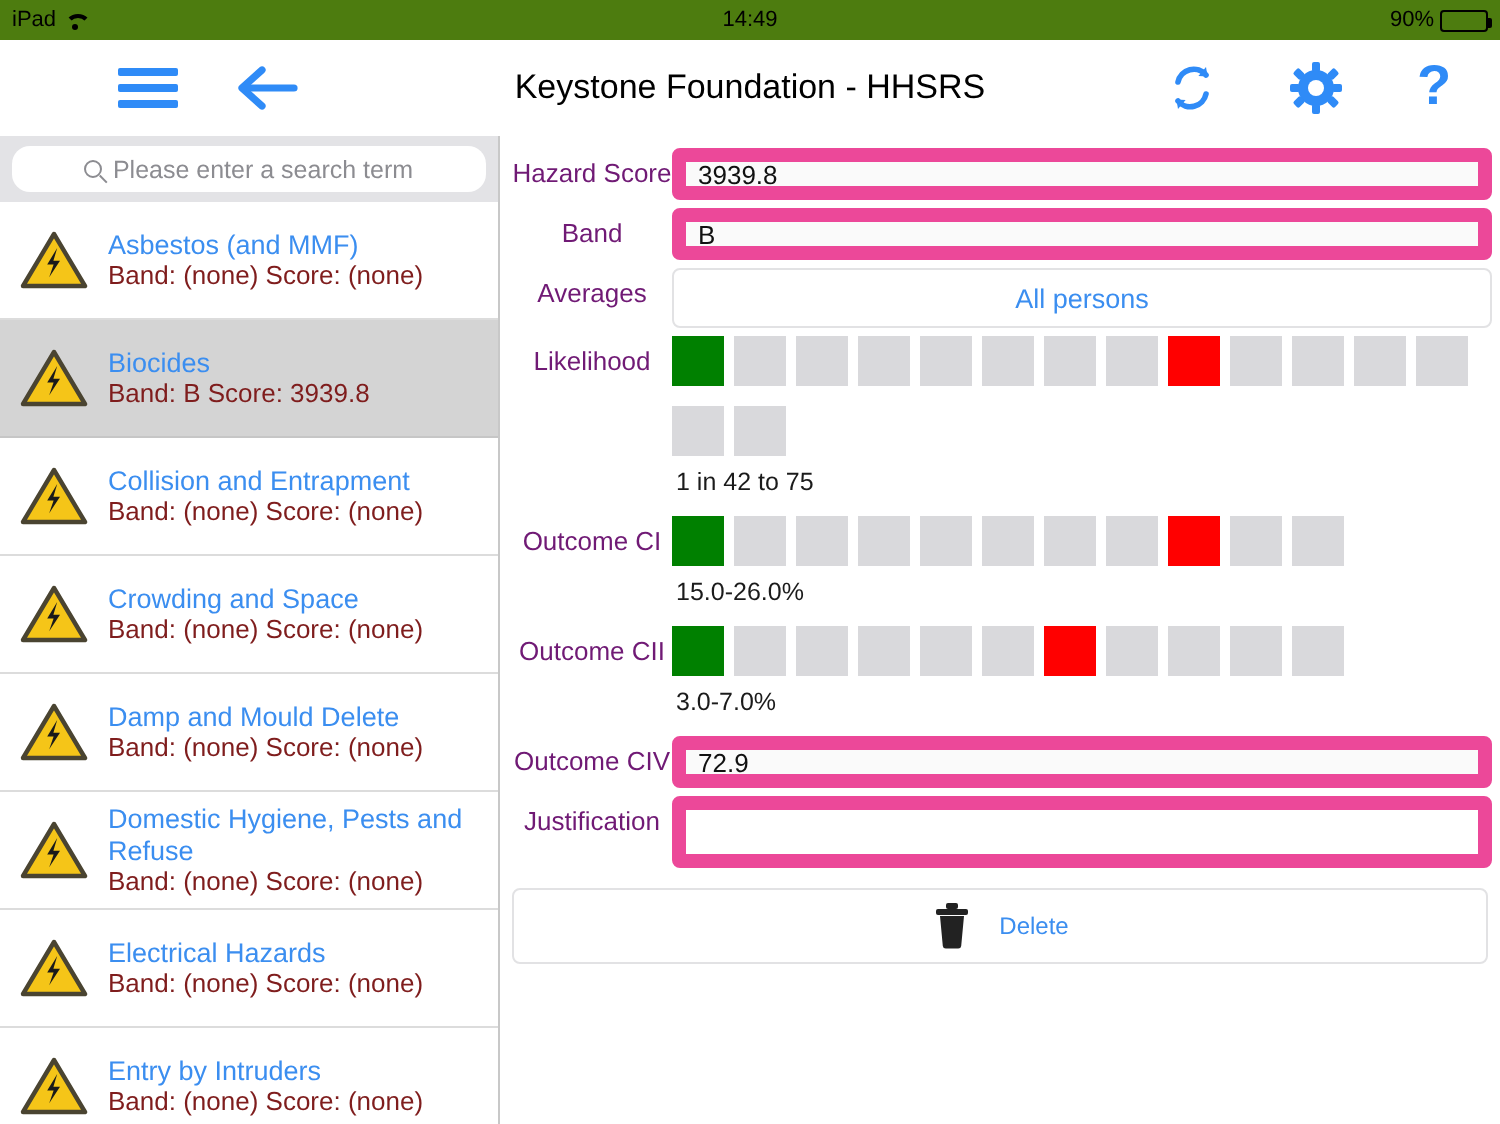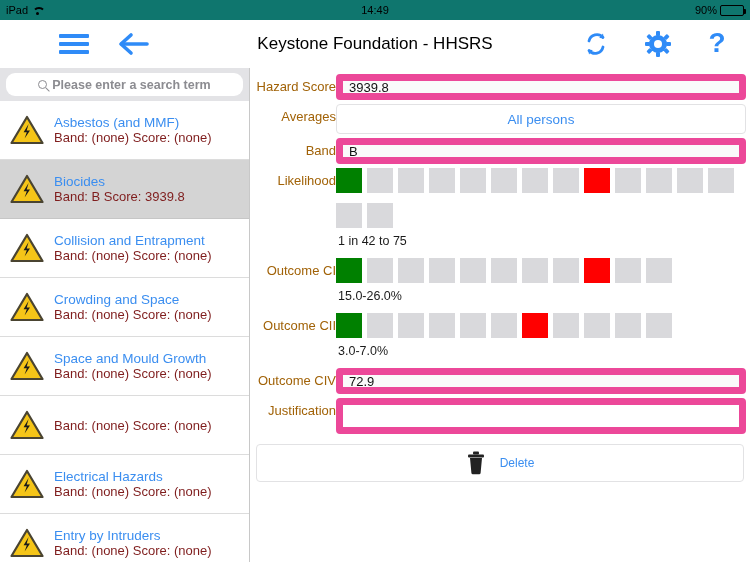--- a/index.html
+++ b/index.html
@@ -10,21 +10,21 @@
     overflow: hidden;
   }
   #app { position: relative; width: 750px; height: 562px; }
 
   
   .statusbar {
     height: 20px; width: 100%;
     display: flex; align-items: center;
     font-size: 11px; color: #000;
     padding: 0 6px;
-    background: #0f766e;
+    background: #4d7c0f;
   }
   .sb-left { display: flex; align-items: center; gap: 4px; }
   .sb-center { position: absolute; left: 0; right: 0; text-align: center; font-size: 11px; }
   .sb-right { margin-left: auto; display: flex; align-items: center; gap: 3px; position: relative; z-index: 2; }
   .wifi-icon { display: inline-block; width: 11px; height: 9px; position: relative; }
   .wifi-icon::before {
     content: ""; position: absolute; left: 0; top: 1px;
     width: 10px; height: 10px;
     border: 2px solid #000; border-radius: 50%;
     clip-path: polygon(50% 50%, 0% 0%, 100% 0%);
@@ -65,21 +65,21 @@
   .content { display: flex; width: 750px; height: 494px; }
 
   
   .sidebar {
     width: 250px; height: 100%;
     border-right: 1px solid #c8c8c8;
     background: #ffffff;
     overflow: hidden;
     position: relative;
   }
-  .search-wrap { background: #e3e3e6; padding: 5px 6px; font-weight: bold; }
+  .search-wrap { background: #e3e3e6; padding: 5px 6px; }
   .search-box {
     background: #ffffff; border-radius: 9px;
     height: 23px;
     display: flex; align-items: center; justify-content: center;
     gap: 5px;
     font-size: 12.5px; color: #8c8c91;
   }
   .mag {
     width: 9px; height: 9px; border: 1.4px solid #8c8c91; border-radius: 50%;
     position: relative; display: inline-block; flex: none;
@@ -107,23 +107,23 @@
   
   .detail {
     width: 500px; height: 100%;
     background: #ffffff;
     padding: 6px 2px 0 4px;
     overflow: hidden;
   }
   .row { display: flex; align-items: flex-start; margin-bottom: 4px; }
   .row-label {
     width: 82px; flex: none;
-    font-size: 13px; color: #a16207;
+    font-size: 13px; color: #701a75;
     padding-top: 5px;
-    text-align: right;
+    text-align: center;
     padding-left: 2px;
   }
   .field {
     flex: 1;
     border: 7px solid #ec4899;
     border-radius: 4px;
     background: #fafafa;
     height: 26px;
     display: flex; align-items: center;
     padding: 0 6px;
@@ -274,30 +274,31 @@
               <span class="haz-name">Crowding and Space</span>
               <span class="haz-sub">Band:  (none)  Score:  (none)</span>
             </span>
           </div>
           <div class="haz-item">
             <span class="haz-tri"><svg width="34" height="30" viewBox="0 0 34 30">
                 <path d="M17 2 L32.5 28 L1.5 28 Z" fill="#f5c518" stroke="#4a4431" stroke-width="2.2" stroke-linejoin="round"></path>
                 <path d="M18.6 9 L13.6 17.2 L16.8 17.2 L14.6 23.6 L20 15.4 L16.7 15.4 Z" fill="#1a1a1a"></path>
               </svg></span>
             <span class="haz-text">
-              <span class="haz-name">Space and Mould Growth</span>
-              <span class="haz-sub">Band:  (none)  Score:  (none)</span>
-            </span>
-          </div>
-          <div class="haz-item">
-            <span class="haz-tri"><svg width="34" height="30" viewBox="0 0 34 30">
-                <path d="M17 2 L32.5 28 L1.5 28 Z" fill="#f5c518" stroke="#4a4431" stroke-width="2.2" stroke-linejoin="round"></path>
-                <path d="M18.6 9 L13.6 17.2 L16.8 17.2 L14.6 23.6 L20 15.4 L16.7 15.4 Z" fill="#1a1a1a"></path>
-              </svg></span>
-            <span class="haz-text">
+              <span class="haz-name">Damp and Mould Delete</span>
+              <span class="haz-sub">Band:  (none)  Score:  (none)</span>
+            </span>
+          </div>
+          <div class="haz-item">
+            <span class="haz-tri"><svg width="34" height="30" viewBox="0 0 34 30">
+                <path d="M17 2 L32.5 28 L1.5 28 Z" fill="#f5c518" stroke="#4a4431" stroke-width="2.2" stroke-linejoin="round"></path>
+                <path d="M18.6 9 L13.6 17.2 L16.8 17.2 L14.6 23.6 L20 15.4 L16.7 15.4 Z" fill="#1a1a1a"></path>
+              </svg></span>
+            <span class="haz-text">
+              <span class="haz-name">Domestic Hygiene, Pests and Refuse</span>
               <span class="haz-sub">Band:  (none)  Score:  (none)</span>
             </span>
           </div>
           <div class="haz-item">
             <span class="haz-tri"><svg width="34" height="30" viewBox="0 0 34 30">
                 <path d="M17 2 L32.5 28 L1.5 28 Z" fill="#f5c518" stroke="#4a4431" stroke-width="2.2" stroke-linejoin="round"></path>
                 <path d="M18.6 9 L13.6 17.2 L16.8 17.2 L14.6 23.6 L20 15.4 L16.7 15.4 Z" fill="#1a1a1a"></path>
               </svg></span>
             <span class="haz-text">
               <span class="haz-name">Electrical Hazards</span>
@@ -318,27 +319,27 @@
     </div>
 
     <div class="detail">
 
       <div class="row">
         <div class="row-label">Hazard Score</div>
         <div class="field">3939.8</div>
       </div>
 
       <div class="row">
+        <div class="row-label">Band</div>
+        <div class="field">B</div>
+      </div>
+
+      <div class="row">
         <div class="row-label">Averages</div>
         <div class="btn-field">All persons</div>
-      </div>
-
-      <div class="row">
-        <div class="row-label">Band</div>
-        <div class="field">B</div>
       </div>
 
       <div class="row">
         <div class="row-label">Likelihood</div>
         <div class="boxes-wrap">
           <div class="boxrow">
               <span class="box green"></span>
               <span class="box"></span>
               <span class="box"></span>
               <span class="box"></span>

